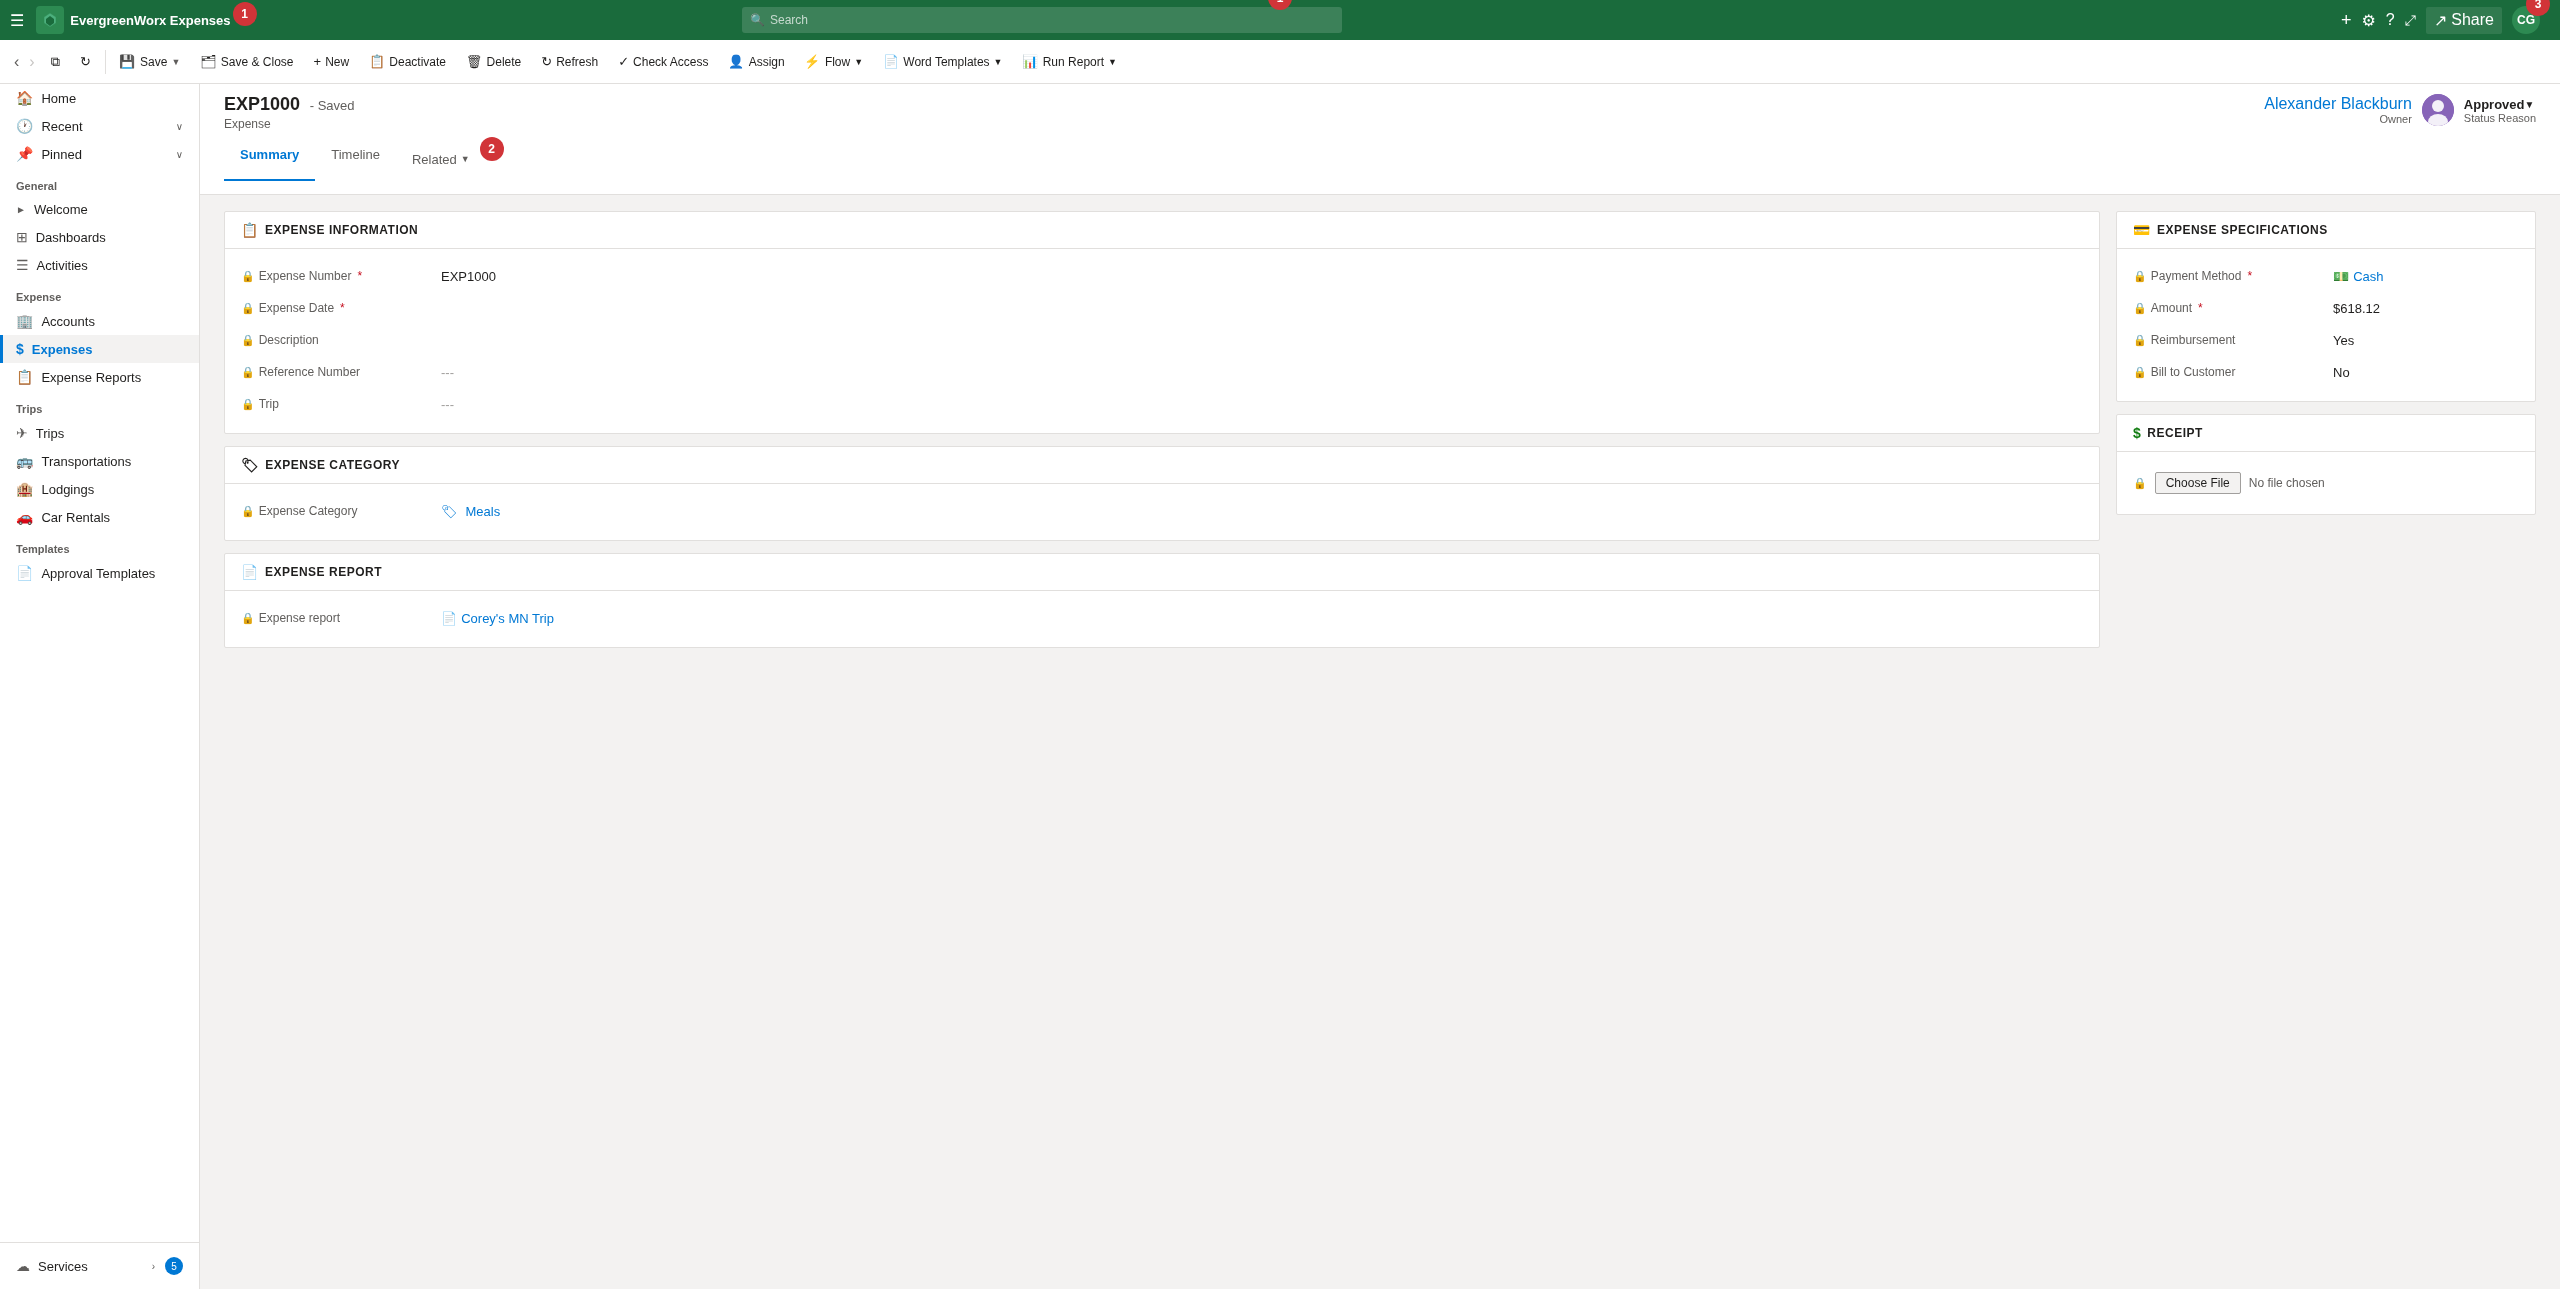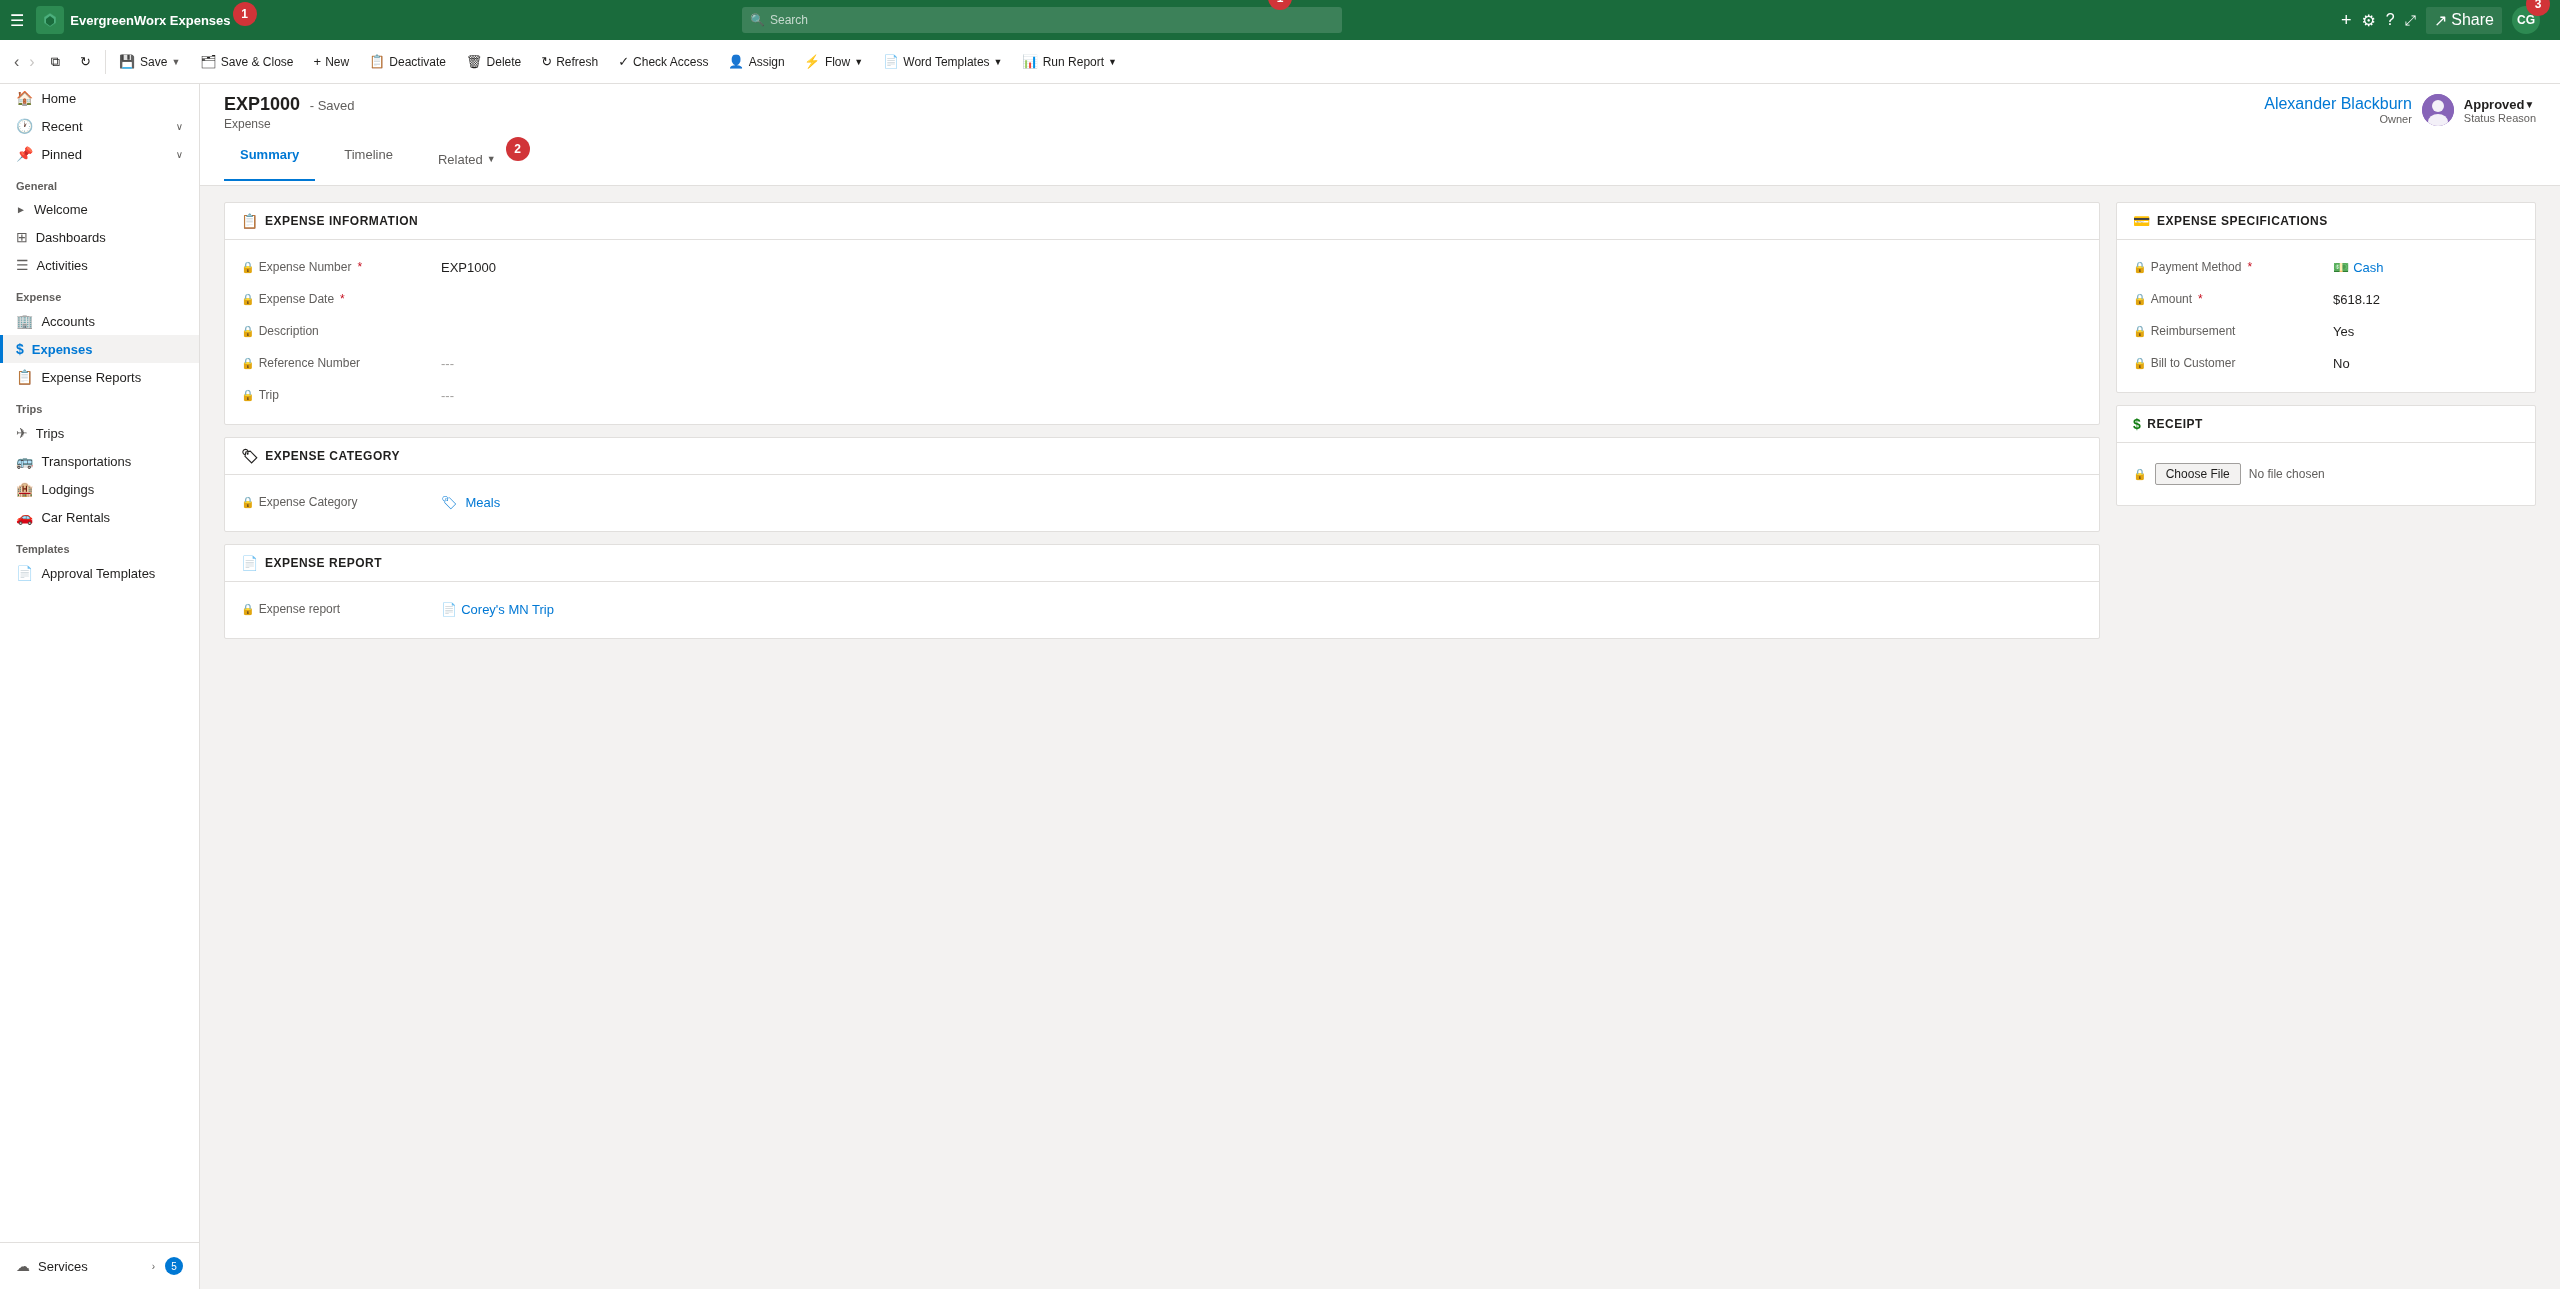--- a/index.html
+++ b/index.html
@@ -177,21 +177,21 @@
       flex: 1;
       overflow-y: auto;
       background: #f3f2f1;
       display: flex;
       flex-direction: column;
     }
 
     
     .record-header {
       background: white;
-      padding: 10px 24px 4px;
+      padding: 10px 24px 13px;
       border-bottom: 1px solid #e1dfdd;
       flex-shrink: 0;
     }
     .record-title-row {
       display: flex;
       align-items: flex-start;
       justify-content: space-between;
     }
     .record-title {
       font-size: 18px;
@@ -252,21 +252,21 @@
       text-align: right;
     }
     .status-label {
       font-size: 11px;
       color: #605e5c;
     }
 
     
     .record-tabs {
       display: flex;
-      gap: 13px;
+      gap: 0;
       margin-top: 8px;
     }
     .tab {
       padding: 8px 16px;
       cursor: pointer;
       font-size: 13px;
       color: #605e5c;
       border-bottom: 2px solid transparent;
       white-space: nowrap;
     }

